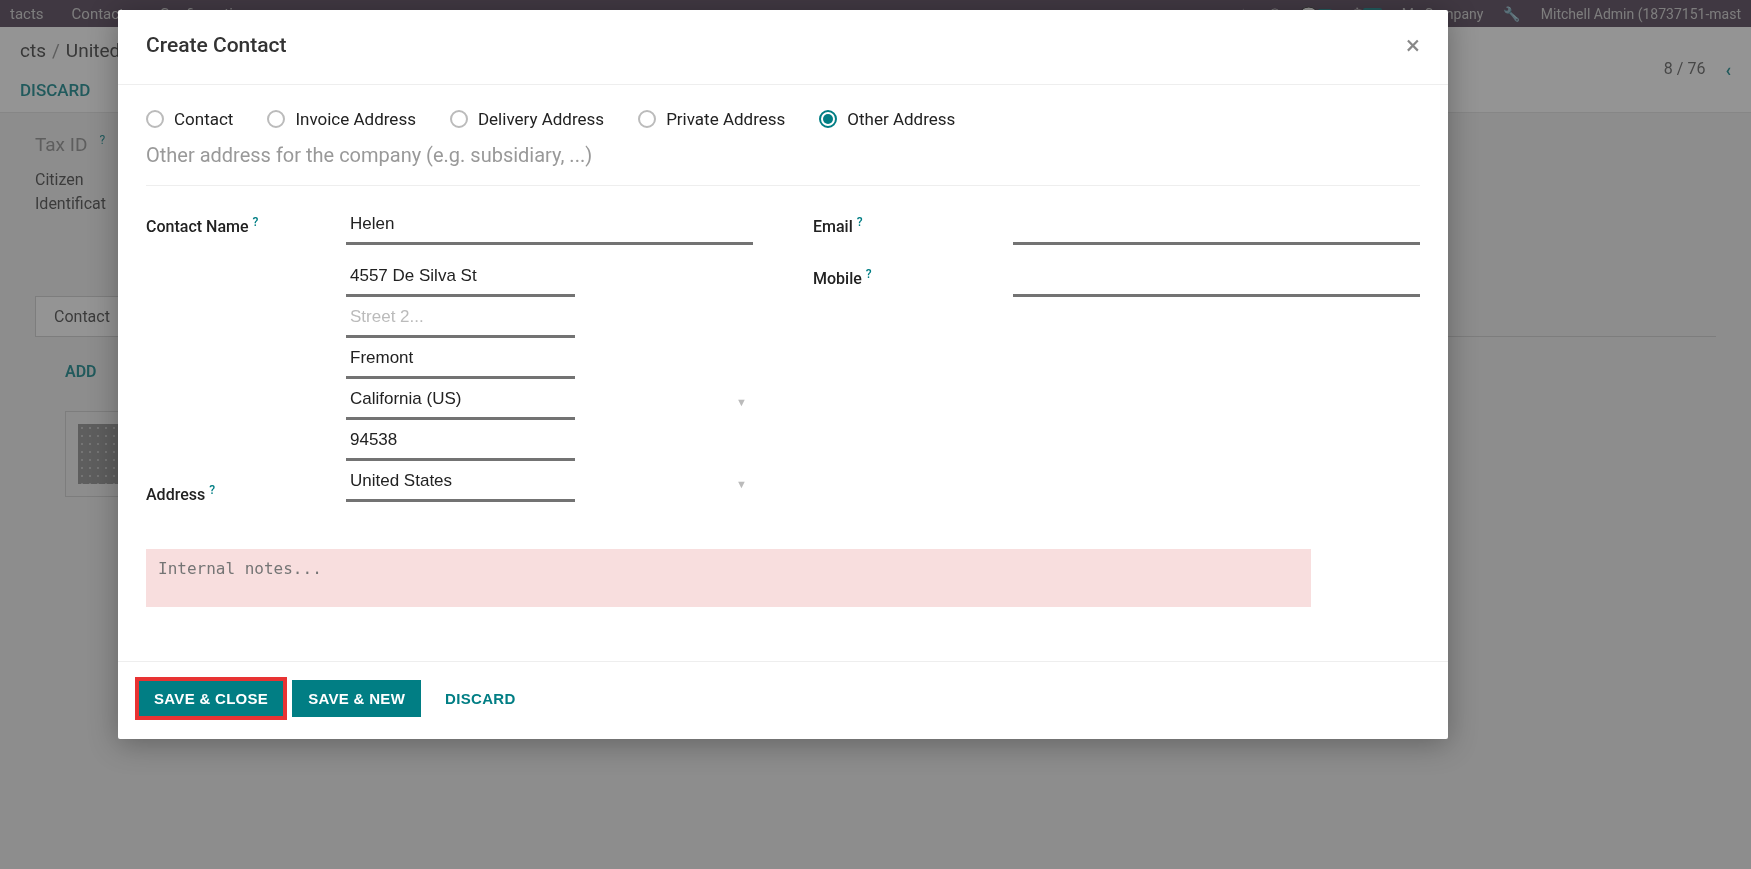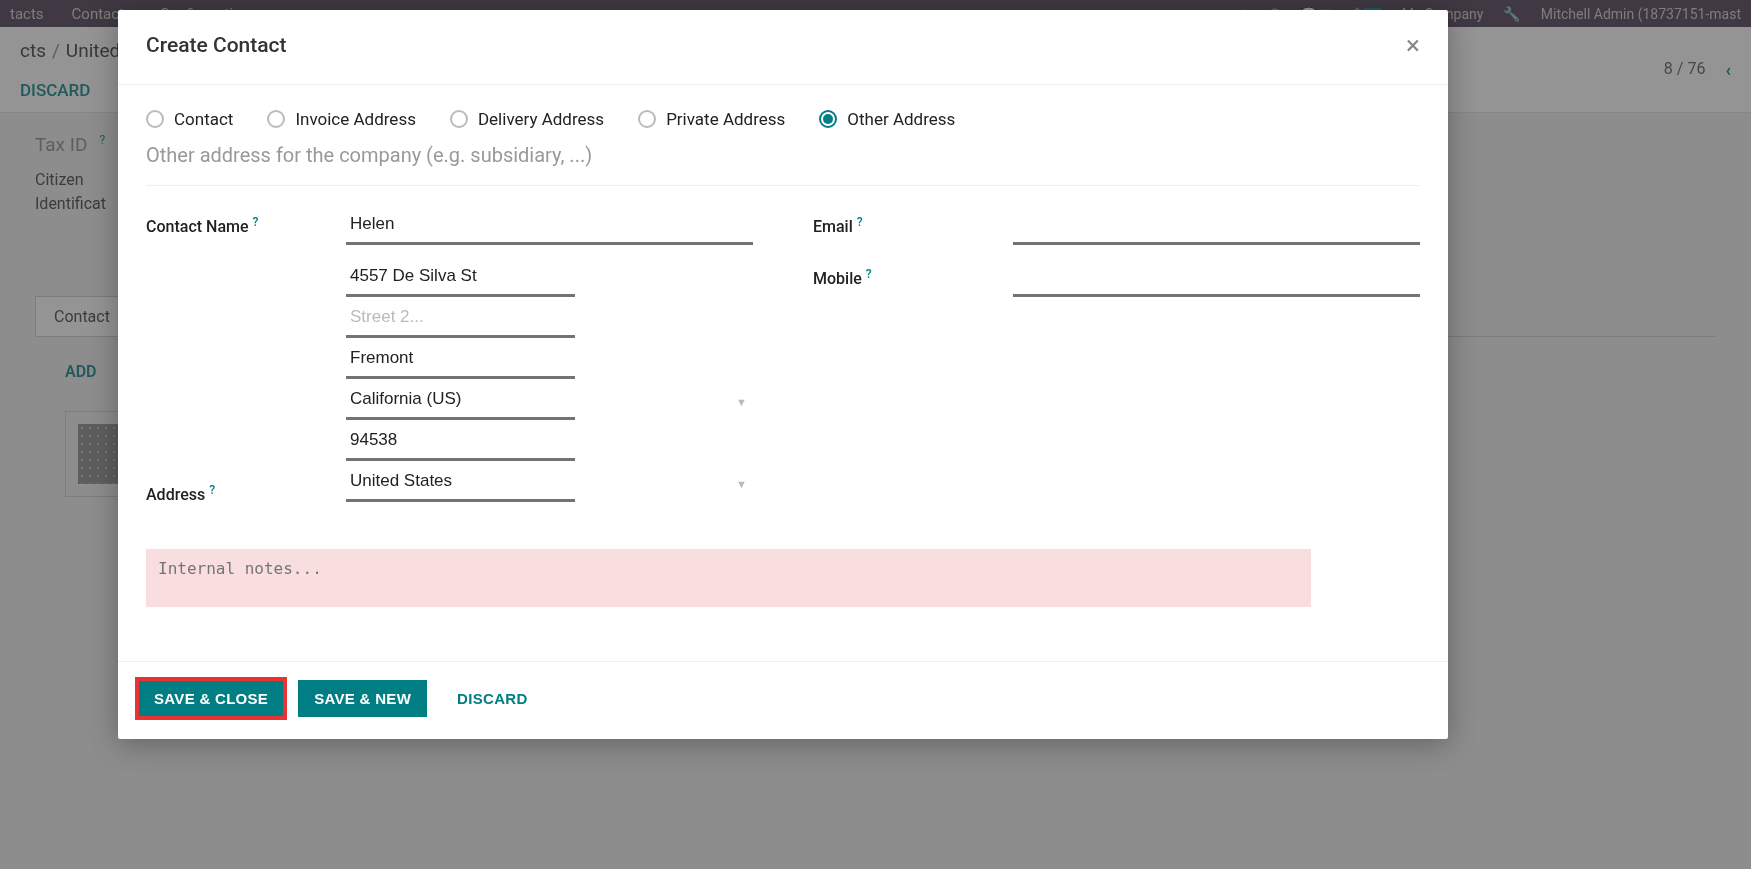--- a/index.html
+++ b/index.html
@@ -115,21 +115,21 @@
     background:#f8dede;
     min-height:58px;
     width:1165px;
     padding:10px 12px;
     font-size:16px;
     color:#b9a8a8;
     border:none; outline:none; resize:none;
   }
   .modal-footer {
     padding:18px 20px 22px 20px;
-    display:flex; gap:14px; align-items:center;
+    display:flex; gap:8px; align-items:center;
   }
   .btn {
     padding:10px 16px; font-size:15px; font-weight:600; border:none; cursor:pointer;
     letter-spacing:0.3px;
   }
   .btn-primary { background:#017e84; color:#fff; }
   .btn-primary.highlighted { outline:4px solid #e83333; outline-offset:-1px; }
   .btn-link { background:transparent; color:#017e84; }
 </style>
 </head>

